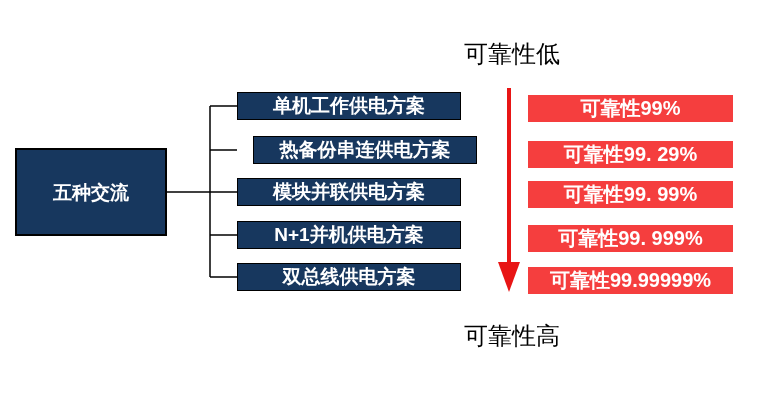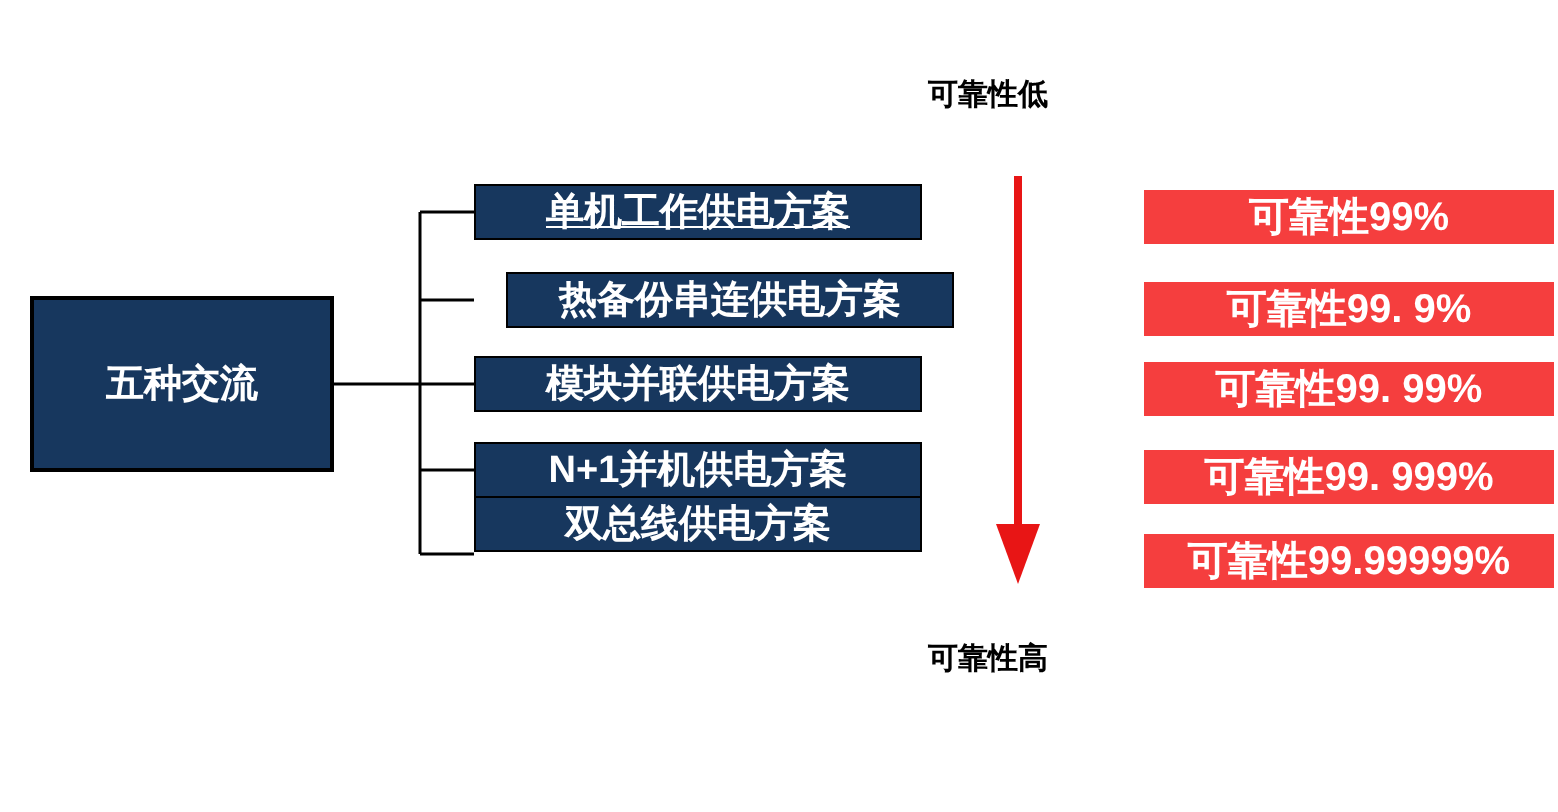--- a/index.html
+++ b/index.html
@@ -14,38 +14,38 @@
     color:#ffffff;font-weight:bold;font-size:19px;line-height:27px;
     display:flex;flex-direction:row;align-items:center;justify-content:center;
     text-align:center;
   }
   .scheme-box{
     left:237px;width:224px;height:28px;
     background:#17375E;border:1.5px solid #000000;box-sizing:border-box;
     color:#ffffff;font-weight:bold;font-size:19px;
     display:flex;align-items:center;justify-content:center;white-space:nowrap;
   }
-  .scheme-1{top:92px;text-decoration:underline;}
+  .scheme-1{top:92px;}
   .scheme-2{top:136px;margin-left:16px;}
   .scheme-3{top:178px;}
   .scheme-4{top:221px;}
-  .scheme-5{top:248px;}
+  .scheme-5{top:263px;}
   .badge{
     left:528px;width:205px;height:27px;
     background:#F53E3E;
     color:#ffffff;font-weight:bold;font-size:20px;
-    display:flex;align-items:center;justify-content:center;white-space:nowrap;margin-left:44px;
+    display:flex;align-items:center;justify-content:center;white-space:nowrap;
   }
   .badge-1{top:95px;}
   .badge-2{top:141px;}
   .badge-3{top:181px;}
   .badge-4{top:225px;}
   .badge-5{top:267px;}
   .axis-label{
-    color:#000000;font-weight:bold;font-size:15px;
+    color:#000000;font-weight:normal;font-size:24px;
     font-family:"Liberation Serif", serif;white-space:nowrap;
   }
   .axis-top{left:464px;top:38px;}
   .axis-bottom{left:464px;top:320px;}
   svg{display:block;}
 </style>
 </head>
 <body>
 
 <div class="stage">
@@ -71,21 +71,21 @@
   <div class="abs scheme-box scheme-3">模块并联供电方案</div>
   <div class="abs scheme-box scheme-4">N+1并机供电方案</div>
   <div class="abs scheme-box scheme-5">双总线供电方案</div>
 
   <svg class="abs" style="left:494px;top:82px;" width="32" height="216" viewBox="0 0 32 216">
     <line x1="15" y1="6" x2="15" y2="182" stroke="#E81515" stroke-width="4"></line>
     <polygon points="4,180 26,180 15,210" fill="#E81515"></polygon>
   </svg>
 
   <div class="abs badge badge-1">可靠性99%</div>
-  <div class="abs badge badge-2">可靠性99. 9%</div>
+  <div class="abs badge badge-2">可靠性99. 29%</div>
   <div class="abs badge badge-3">可靠性99. 99%</div>
   <div class="abs badge badge-4">可靠性99. 999%</div>
   <div class="abs badge badge-5">可靠性99.99999%</div>
 
   <div class="abs axis-label axis-top">可靠性低</div>
   <div class="abs axis-label axis-bottom">可靠性高</div>
 
 </div>
 
 </body></html>

